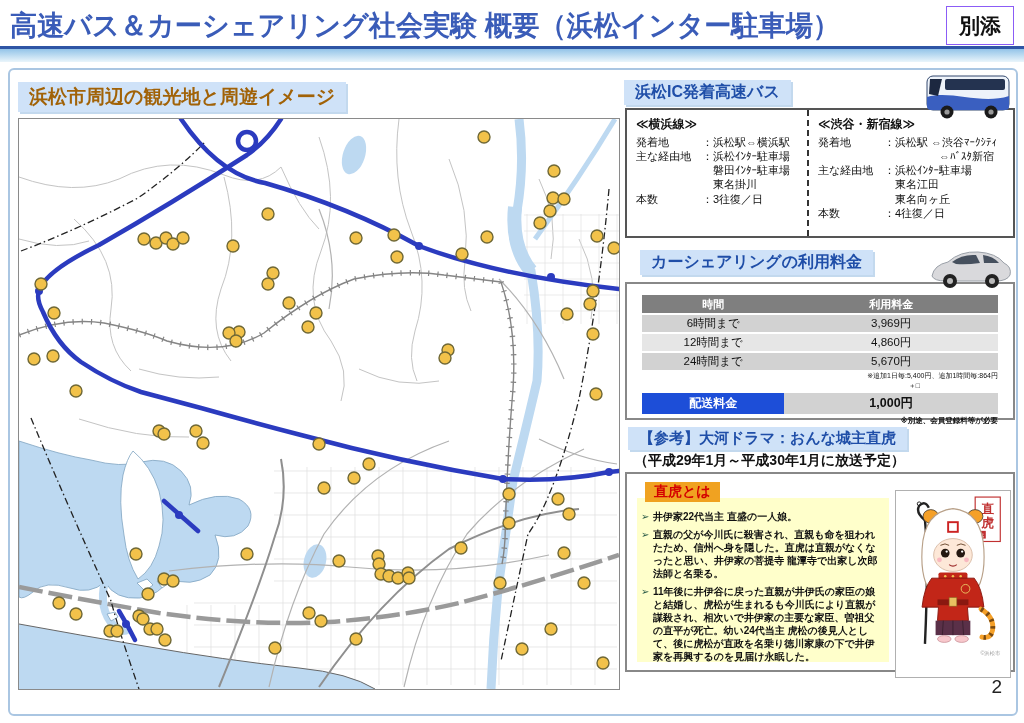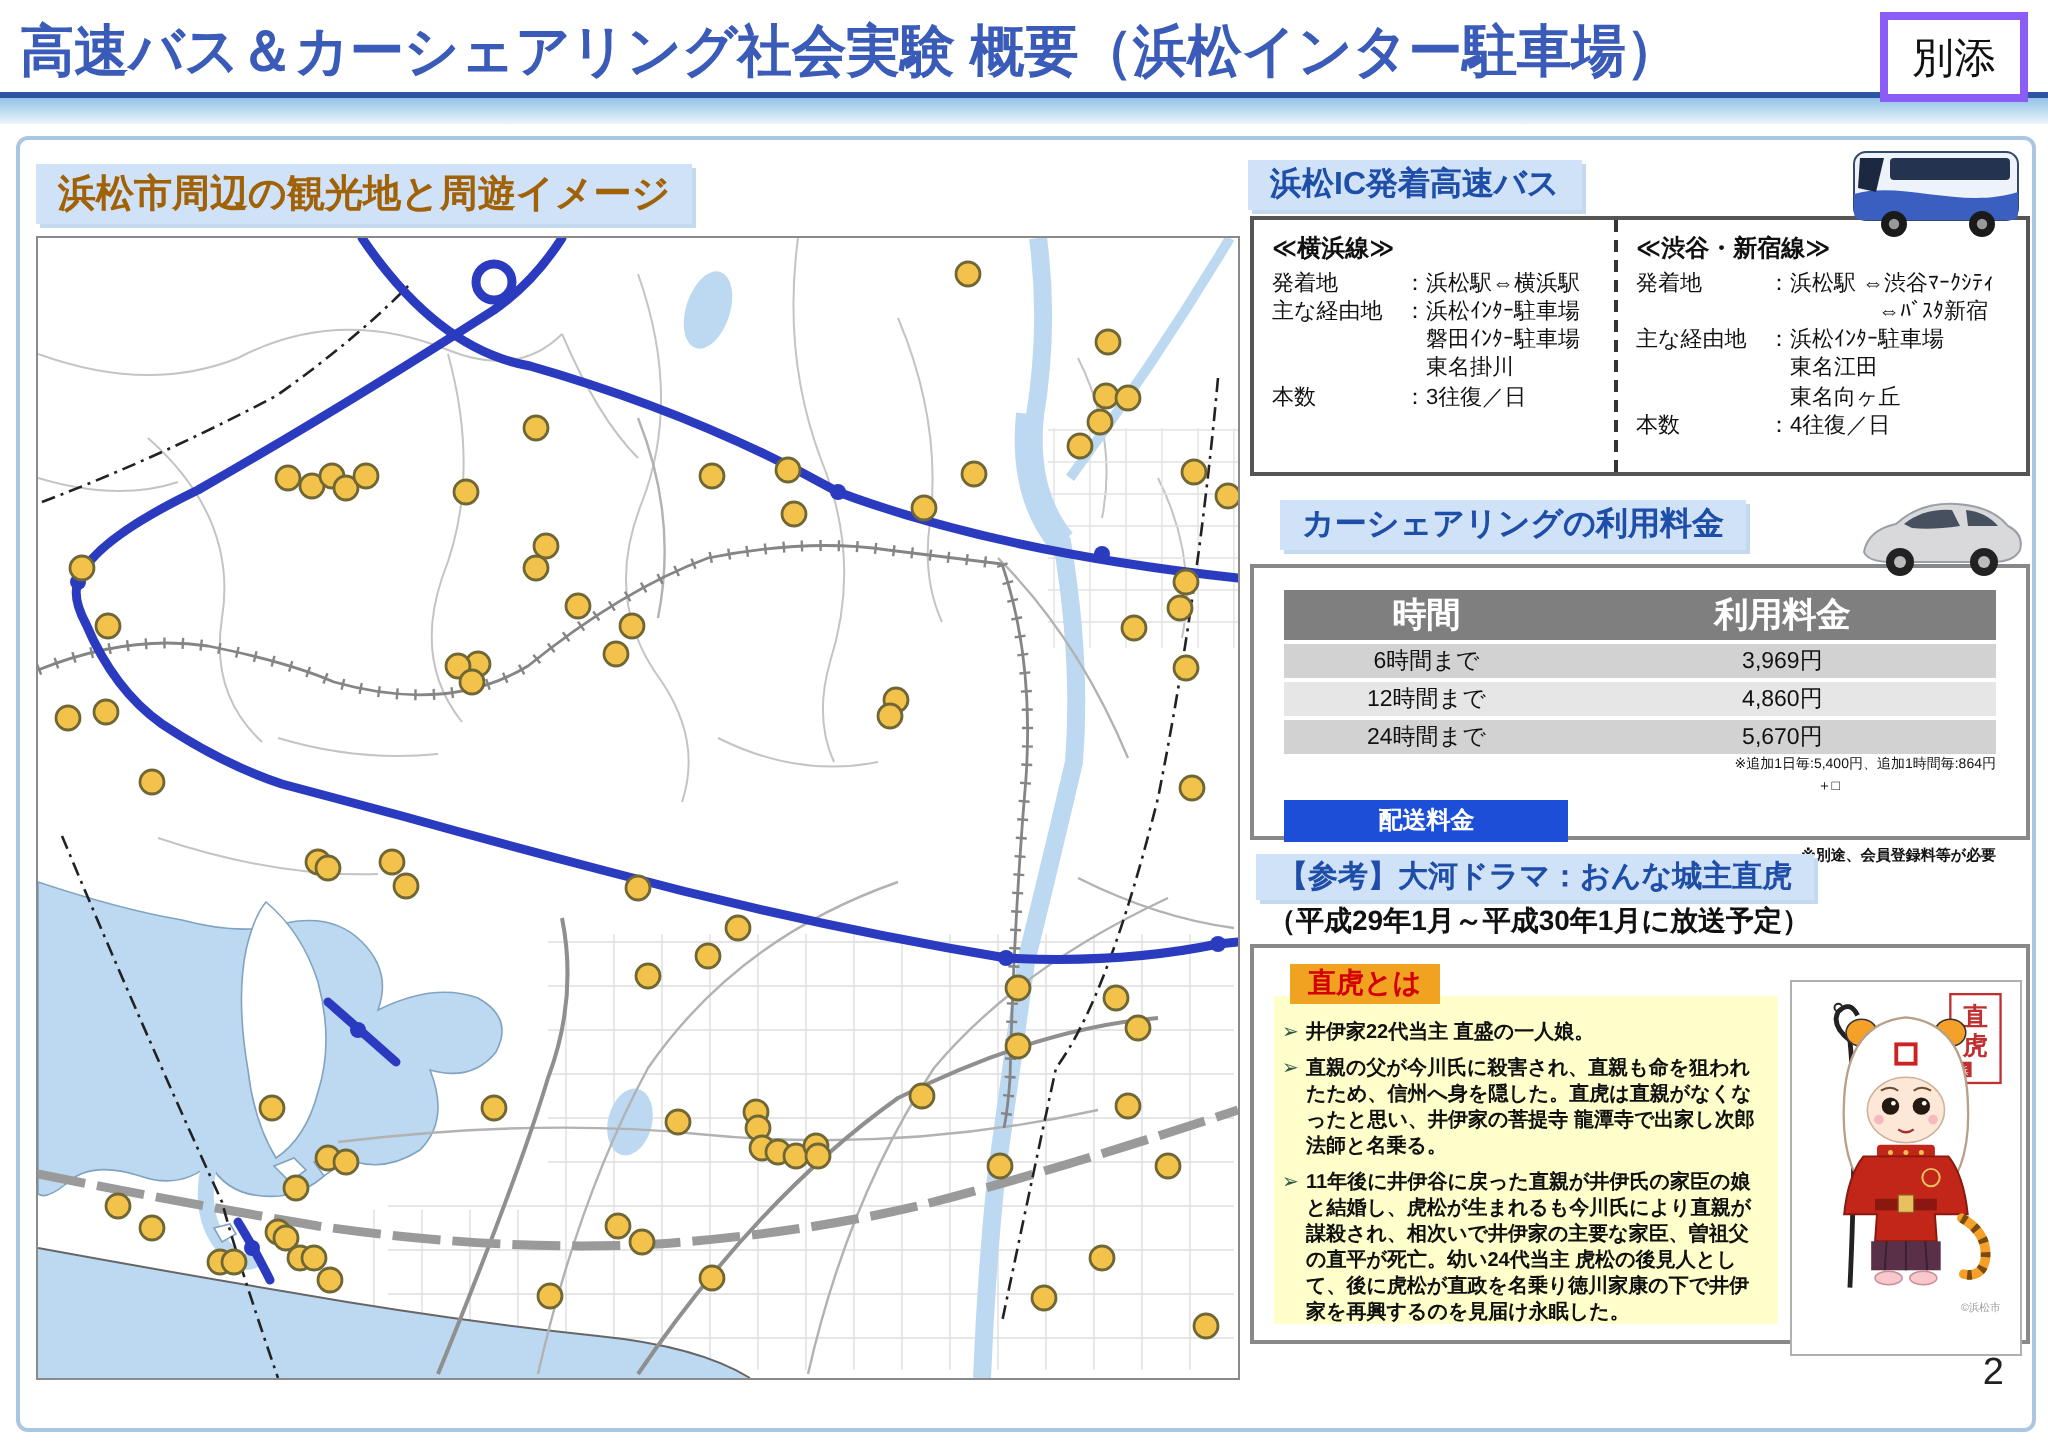--- a/index.html
+++ b/index.html
@@ -4,22 +4,22 @@
 <style>
   html,body{margin:0;padding:0;background:#fff;}
   .page{position:relative;width:1024px;height:723px;background:#fff;overflow:hidden;
         font-family:"Liberation Sans","DejaVu Sans",sans-serif;color:#111;}
   .abs{position:absolute;}
   
   .hdr-title{left:10px;top:7px;font-size:28px;font-weight:bold;color:#3a5cb8;
              letter-spacing:0px;white-space:nowrap;transform:scaleX(.97);transform-origin:left;}
   .hdr-line{left:0;top:46px;width:1024px;height:3px;background:#2e55a5;}
   .hdr-band{left:0;top:49px;width:1024px;height:13px;background:linear-gradient(#93c4e8,#eaf5fb);}
-  .tag-box{right:10px;top:6px;width:66px;height:37px;border:4px solid #8b5cf6;background:#fff;
-           display:flex;align-items:center;justify-content:center;font-size:21px;font-weight:normal;z-index:5;text-align:center;}
+  .tag-box{right:10px;top:6px;width:66px;height:37px;border:1px solid #8b5cf6;background:#fff;
+           display:flex;align-items:center;justify-content:center;font-size:21px;font-weight:bold;z-index:5;text-align:center;}
   .main-box{left:8px;top:68px;width:1006px;height:644px;border:2px solid #aac6e2;border-radius:6px;}
   .page-num{right:22px;top:676px;font-size:19px;color:#222;}
   
   .sec-title{background:#cfe2f8;color:#1f4ea8;font-weight:bold;padding:2px 11px;
              box-shadow:2px 2px 0 #c3d9ee;white-space:nowrap;z-index:2;}
   .map-title{left:18px;top:82px;font-size:19px;color:#a16207;}
   .bus-title{left:624px;top:80px;font-size:16px;}
   .car-title{left:640px;top:250px;font-size:16px;}
   .nao-title{left:628px;top:427px;font-size:15px;}
   
@@ -33,21 +33,21 @@
   .bus-name{font-weight:bold;font-size:12px;margin-bottom:2px;}
   .bus-row{display:flex;}
   .bus-label{flex:none;width:66px;}
   .bus-val{white-space:pre-line;}
   .bus-icon{left:923px;top:70px;width:90px;height:52px;z-index:3;}
   
   .car-icon{left:926px;top:244px;width:88px;height:50px;z-index:3;}
   .fee-box{left:625px;top:282px;width:390px;height:138px;border:2px solid #888;background:#fff;
            box-sizing:border-box;padding:9px 15px 0 15px;}
   .fee-table{width:100%;border-collapse:separate;border-spacing:0 2px;}
-  .fee-table th{background:#7f7f7f;color:#fff;font-size:17px;font-weight:bold;padding:1px;height:16px;text-align:center;}
+  .fee-table th{background:#7f7f7f;color:#fff;font-size:11px;font-weight:bold;padding:1px;height:16px;text-align:center;}
   .fee-table td{font-size:11.5px;text-align:center;padding:1px;height:15px;}
   .row-a td{background:#d2d2d2;}
   .row-b td{background:#e6e6e6;margin-left:28px;}
   .col-time{width:40%;}
   .fee-note1{font-size:7px;text-align:right;line-height:1.25;color:#111;}
   .fee-note1b{font-size:7px;text-align:right;padding-right:78px;}
   .delivery{display:flex;margin-top:2px;}
   .delivery-label{width:40%;background:#1d4ed8;color:#fff;font-weight:bold;font-size:12px;
                   text-align:center;padding:2px 0;}
   .delivery-val{flex:1;background:#d2d2d2;font-weight:bold;font-size:12.5px;text-align:center;padding:2px 0;}
@@ -375,20 +375,21 @@
       <tr class="row-a">
         <td>24時間まで</td>
         <td>5,670円</td>
       </tr>
     </tbody>
       </table>
     <div class="fee-note1">※追加1日毎:5,400円、追加1時間毎:864円</div>
     <div class="fee-note1b">＋□</div>
     <div class="delivery">
       <div class="delivery-label">配送料金</div>
+      <div class="delivery-val">1,000円</div>
     </div>
     <div class="fee-note2">※別途、会員登録料等が必要</div>
   </div>
 
   <div class="abs sec-title nao-title">【参考】大河ドラマ：おんな城主直虎</div>
   <div class="abs nao-sub">（平成29年1月～平成30年1月に放送予定）</div>
   <div class="abs nao-box">
     <div class="nao-yellow"></div>
     <div class="nao-tab">直虎とは</div>
     <div class="nao-bullets">

